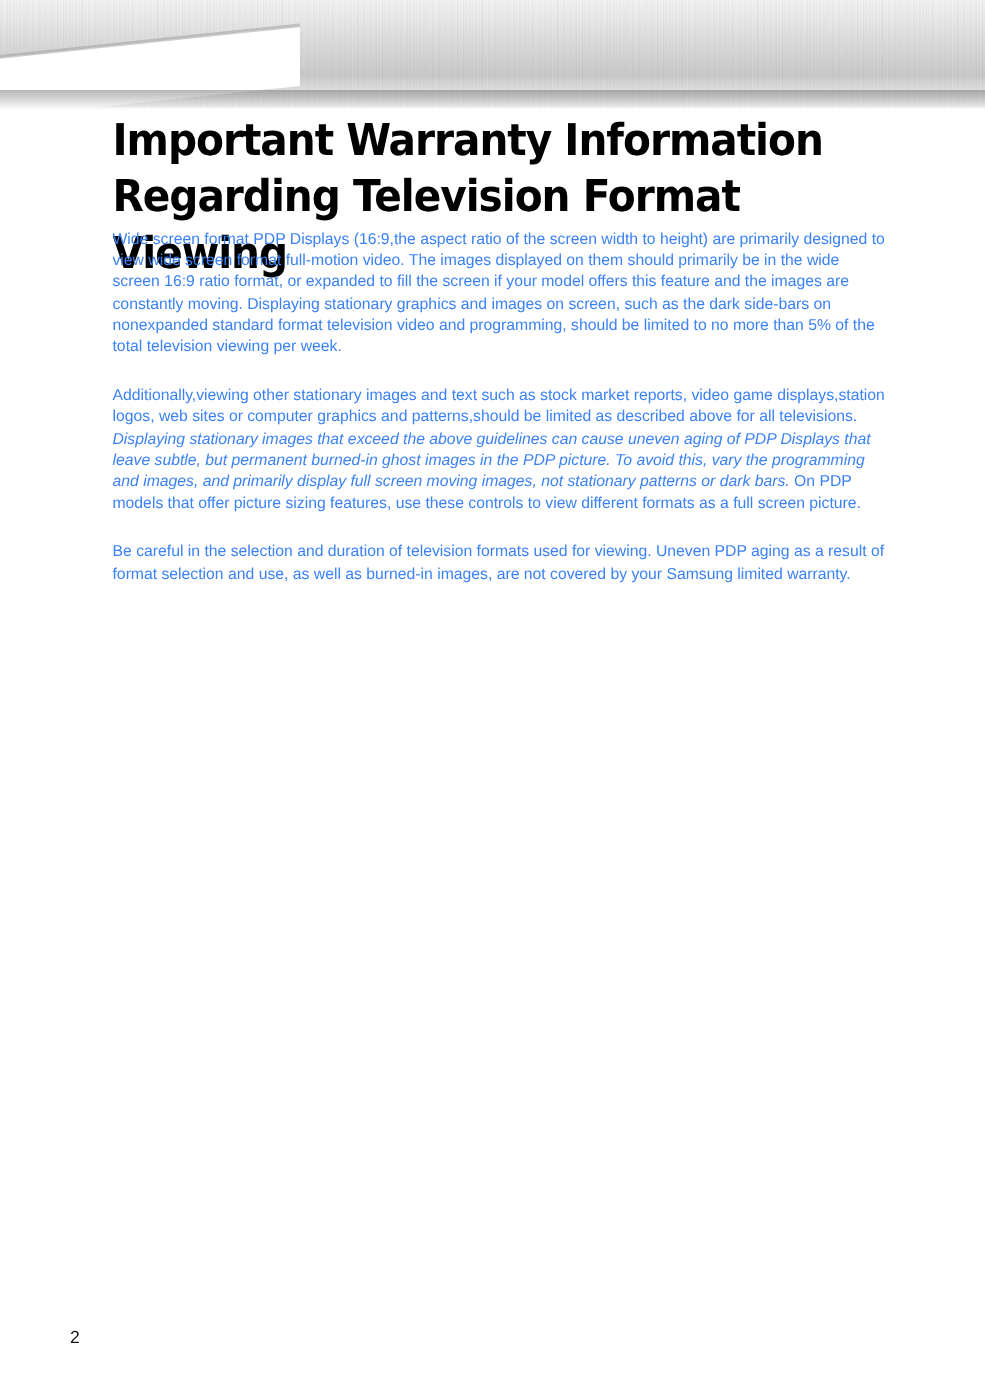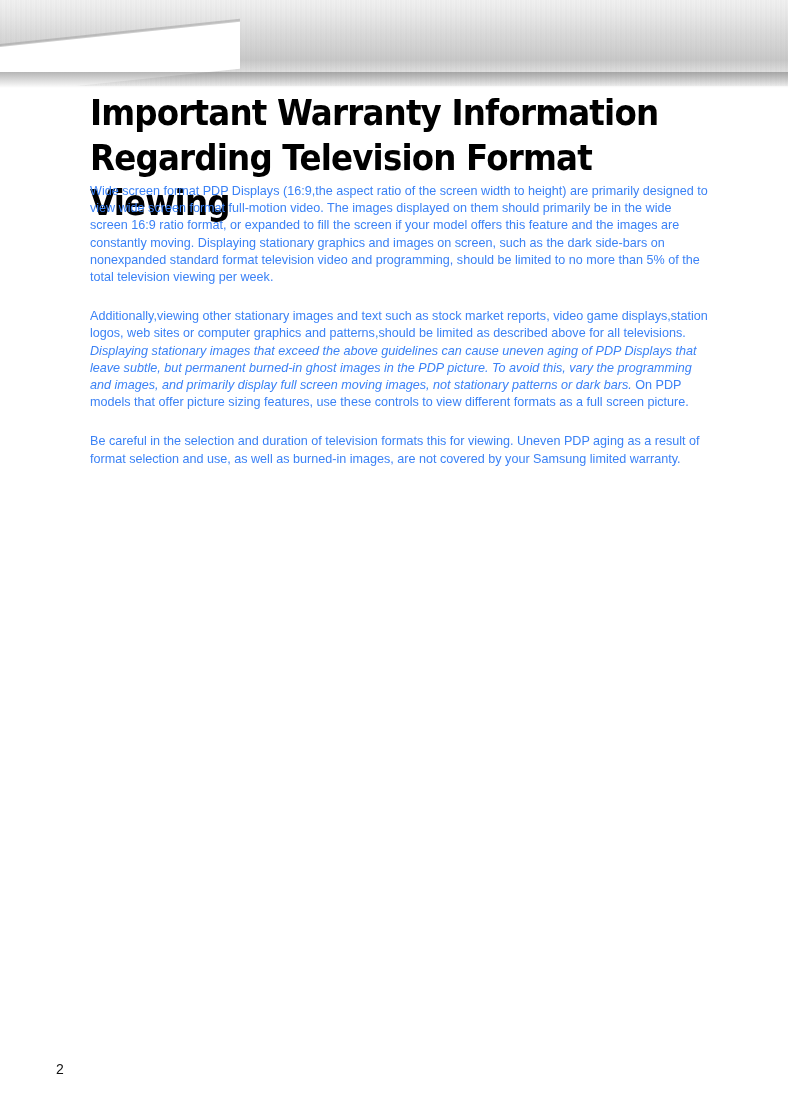--- a/index.html
+++ b/index.html
@@ -137,19 +137,19 @@
     <span>Important Warranty Information</span><br>
     <span>Regarding Television Format Viewing</span>
   </h1>
 
   <div class="body-copy">
 
     <p class="para">Wide screen format PDP Displays (16:9,the aspect ratio of the screen width to height) are primarily designed to view wide screen format full-motion video. The images displayed on them should primarily be in the wide screen 16:9 ratio format, or expanded to fill the screen if your model offers this feature and the images are constantly moving. Displaying stationary graphics and images on screen, such as the dark side-bars on nonexpanded standard format television video and programming, should be limited to no more than 5% of the total television viewing per week.</p>
 
     <p class="para"><span>Additionally,viewing other stationary images and text such as stock market reports, video game displays,station logos, web sites or computer graphics and patterns,should be limited as described above for all televisions. </span><span class="emph">Displaying stationary images that exceed the above guidelines can cause uneven aging of PDP Displays that leave subtle, but permanent burned-in ghost images in the PDP picture. To avoid this, vary the programming and images, and primarily display full screen moving images, not stationary patterns or dark bars.</span><span> On PDP models that offer picture sizing features, use these controls to view different formats as a full screen picture.</span></p>
 
-    <p class="para">Be careful in the selection and duration of television formats this for viewing. Uneven PDP aging as a result of format selection and use, as well as burned-in images, are not covered by your Samsung limited warranty.</p>
+    <p class="para">Be careful in the selection and duration of television formats used for viewing. Uneven PDP aging as a result of format selection and use, as well as burned-in images, are not covered by your Samsung limited warranty.</p>
 
   </div>
 
   <div class="page-number">2</div>
 
 </div>
 
 </body></html>

